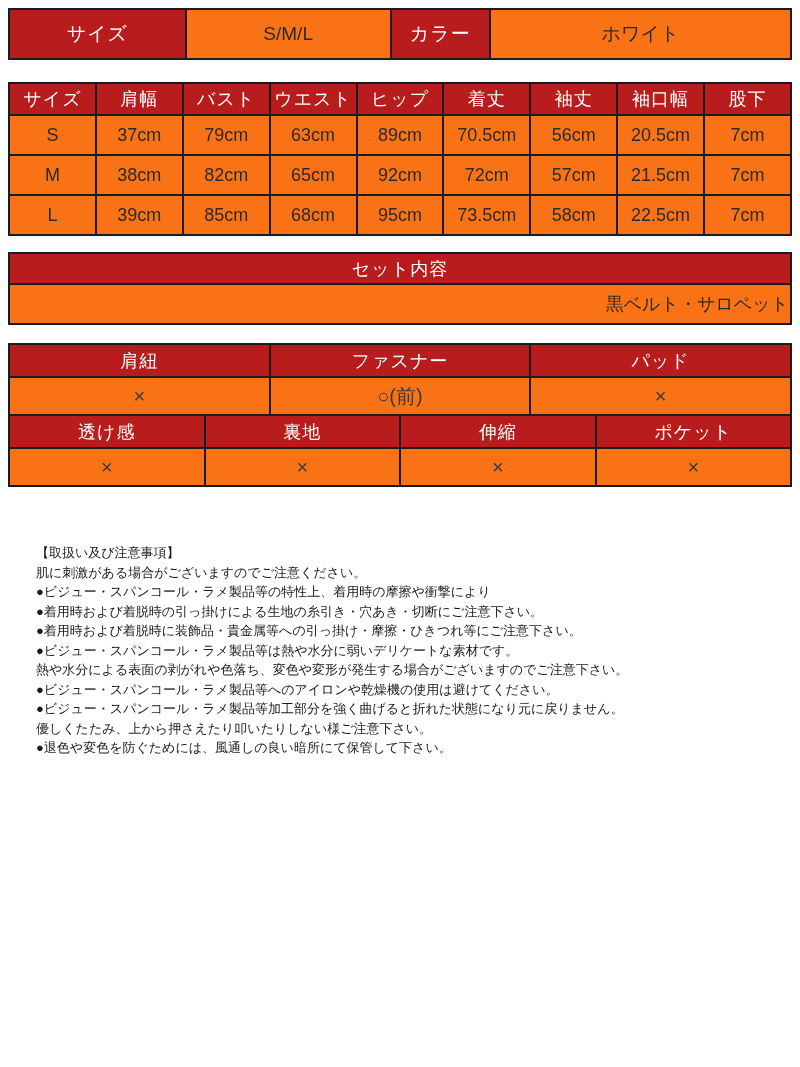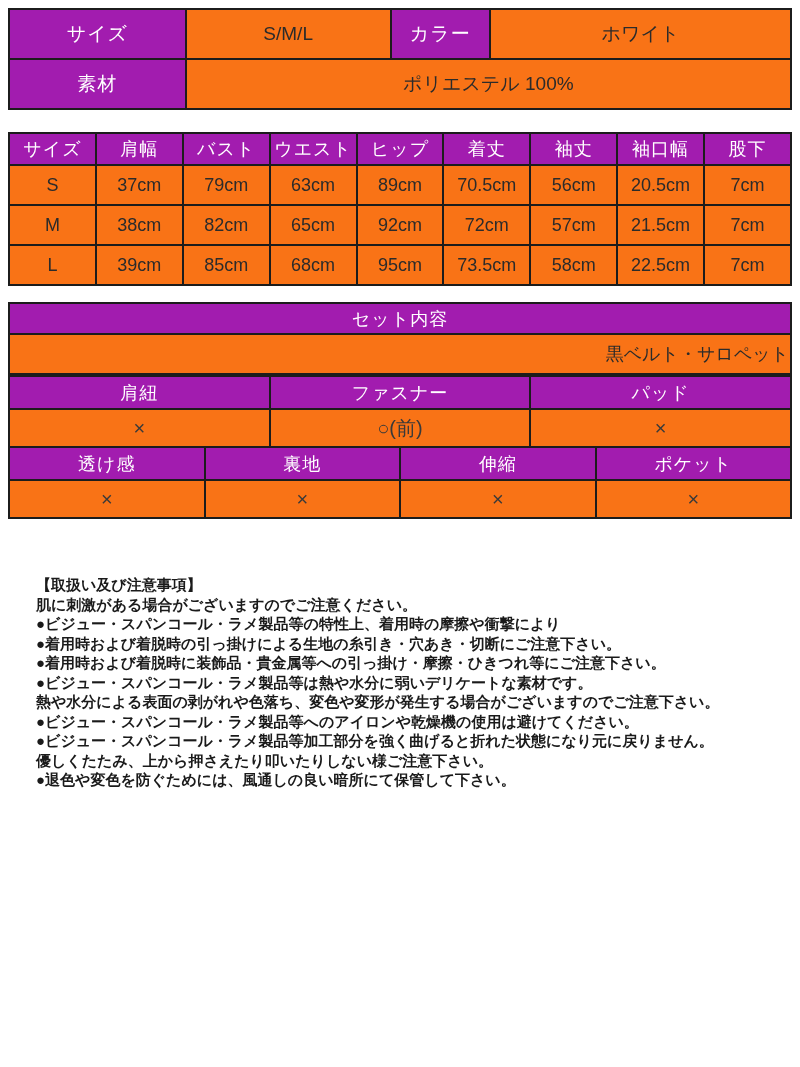--- a/index.html
+++ b/index.html
@@ -1,57 +1,53 @@
 <!DOCTYPE html>
 <html><head>
 <meta charset="utf-8">
 <style>
   html,body{margin:0;padding:0;background:#ffffff;}
   body{width:800px;min-height:1067px;font-family:"Liberation Sans","DejaVu Sans",sans-serif;}
   .page{box-sizing:border-box;width:800px;padding:8px 8px 0 8px;}
   table.tbl{border-collapse:collapse;width:100%;table-layout:fixed;}
   table.tbl td{border:2px solid #1c1c1c;text-align:center;vertical-align:middle;overflow:hidden;white-space:nowrap;}
-  td.hd{background:#a21caf;color:#ffffff;font-size:18px;letter-spacing:1px;}
+  td.hd{background:#b91c1c;color:#ffffff;font-size:18px;letter-spacing:1px;}
   td.val{background:#f97316;color:#2b2b2b;font-size:18px;}
   .spec td{height:46px;font-size:19px;}
   .meas{margin-top:22px;}
   .meas td.hd{height:28px;}
   .meas td.val{height:36px;}
   .set{margin-top:16px;}
   .set td.hd{height:27px;}
   .set td.val{height:36px;text-align:right;}
-  .feat1{border-radius:30px;}
+  .feat1{margin-top:18px;border-radius:30px;}
   .feat2{margin-top:-2px;border-radius:22px;}
   .feat1 td.hd,.feat2 td.hd{height:29px;}
   .feat1 td.val,.feat2 td.val{height:34px;font-size:20px;color:#3a3a3a;}
-  .notes{margin:56px 30px 0 28px;font-size:15px;line-height:19.5px;color:#1a1a1a;font-weight:bold;}
+  .notes{margin:56px 30px 0 28px;font-size:13px;line-height:19.5px;color:#1a1a1a;}
   .notes div{white-space:nowrap;}
 </style>
 </head>
 <body>
 
 <div class="page">
 
   <table class="tbl spec">
     <colgroup>
       <col style="width:22.6%">
         <col style="width:26.2%">
         <col style="width:12.7%">
         <col style="width:38.5%">
     </colgroup>
     <tbody>
       <tr>
         <td class="hd">サイズ</td>
         <td class="val">S/M/L</td>
         <td class="hd">カラー</td>
         <td class="val">ホワイト</td>
-      </tr>
-      <tr>
-        <td class="hd">素材</td>
-        <td class="val" colspan="3">ポリエステル 100%</td>
       </tr>
     </tbody>
   </table>
 
   <table class="tbl meas">
     <tbody>
       <tr>
         <td class="hd">サイズ</td>
         <td class="hd">肩幅</td>
         <td class="hd">バスト</td>

